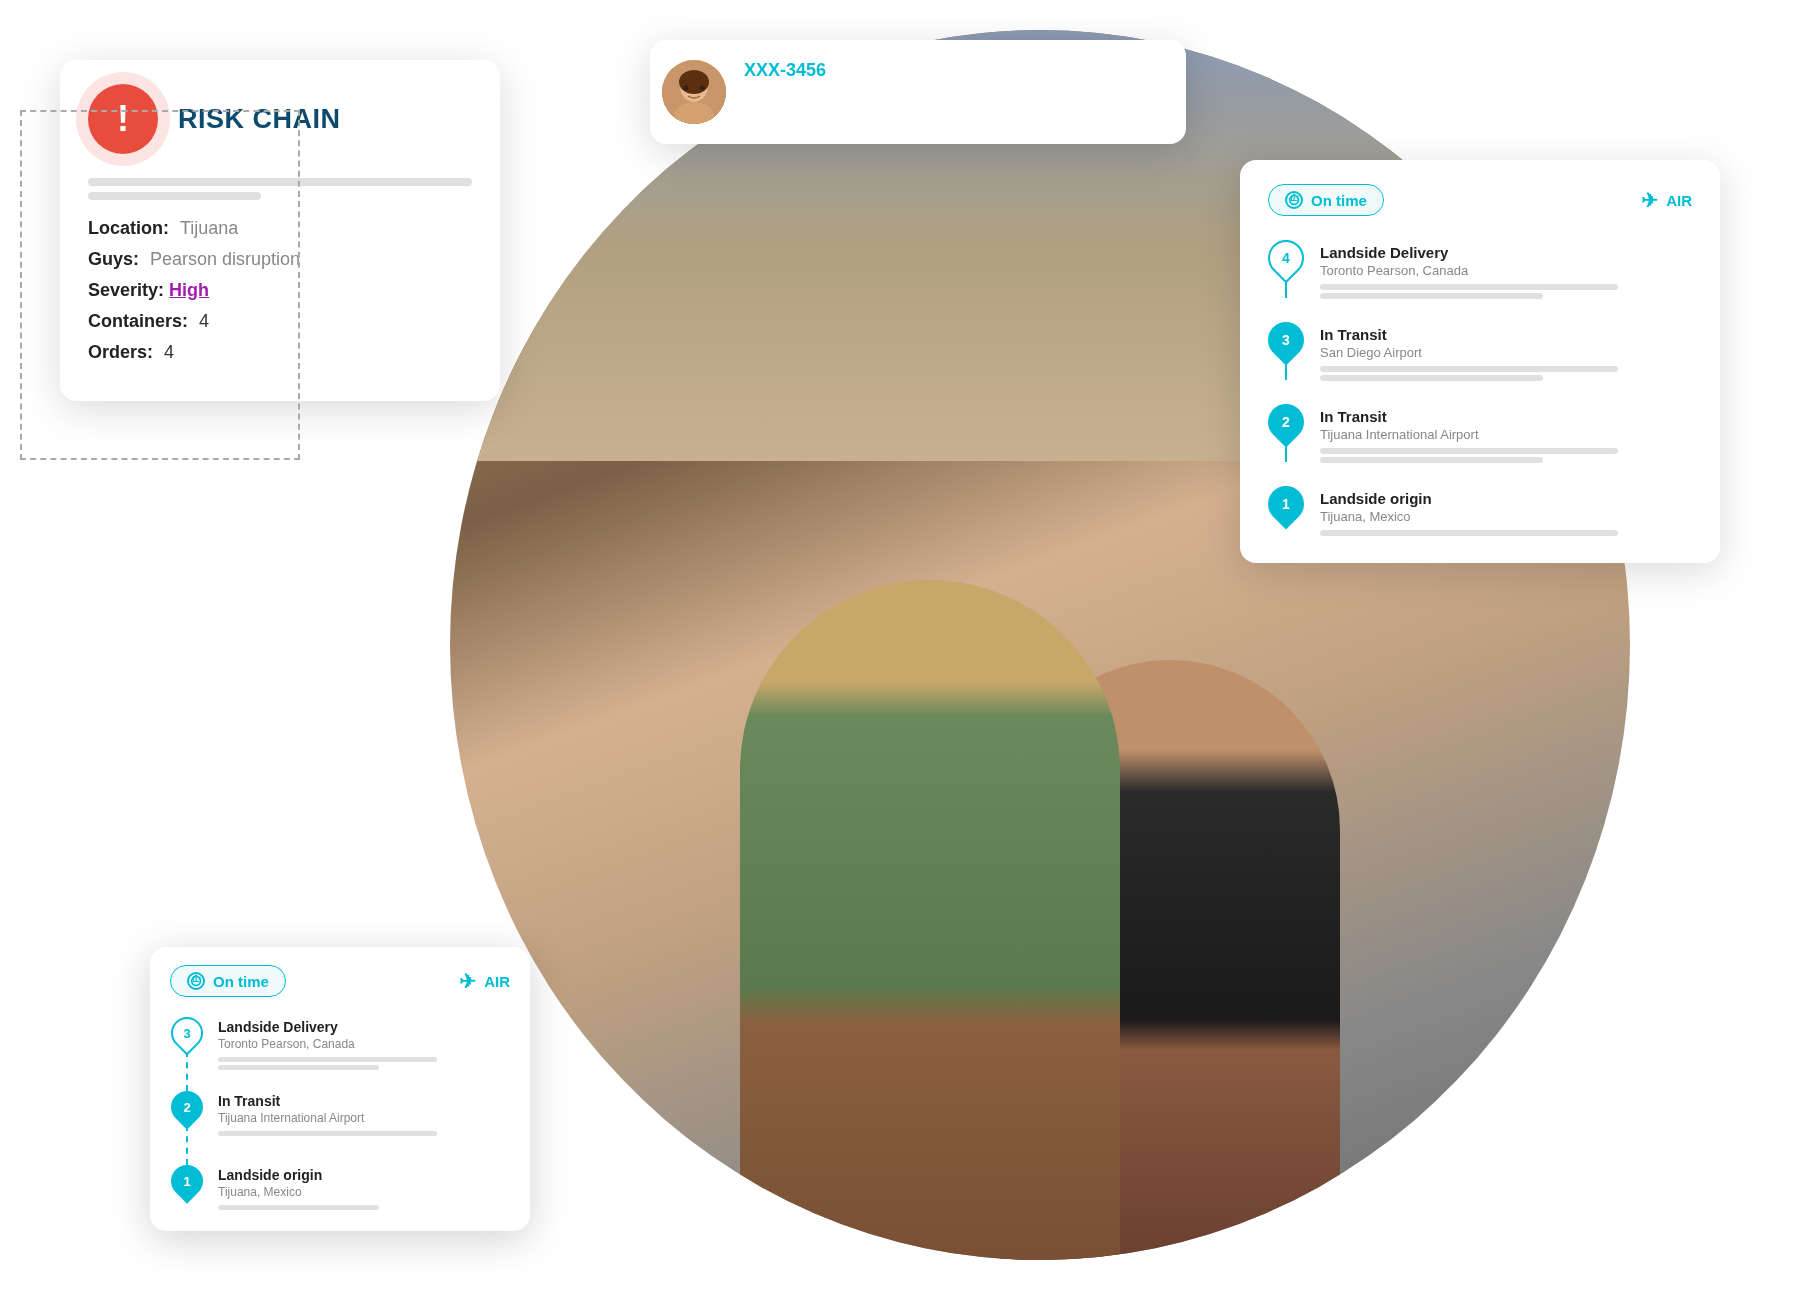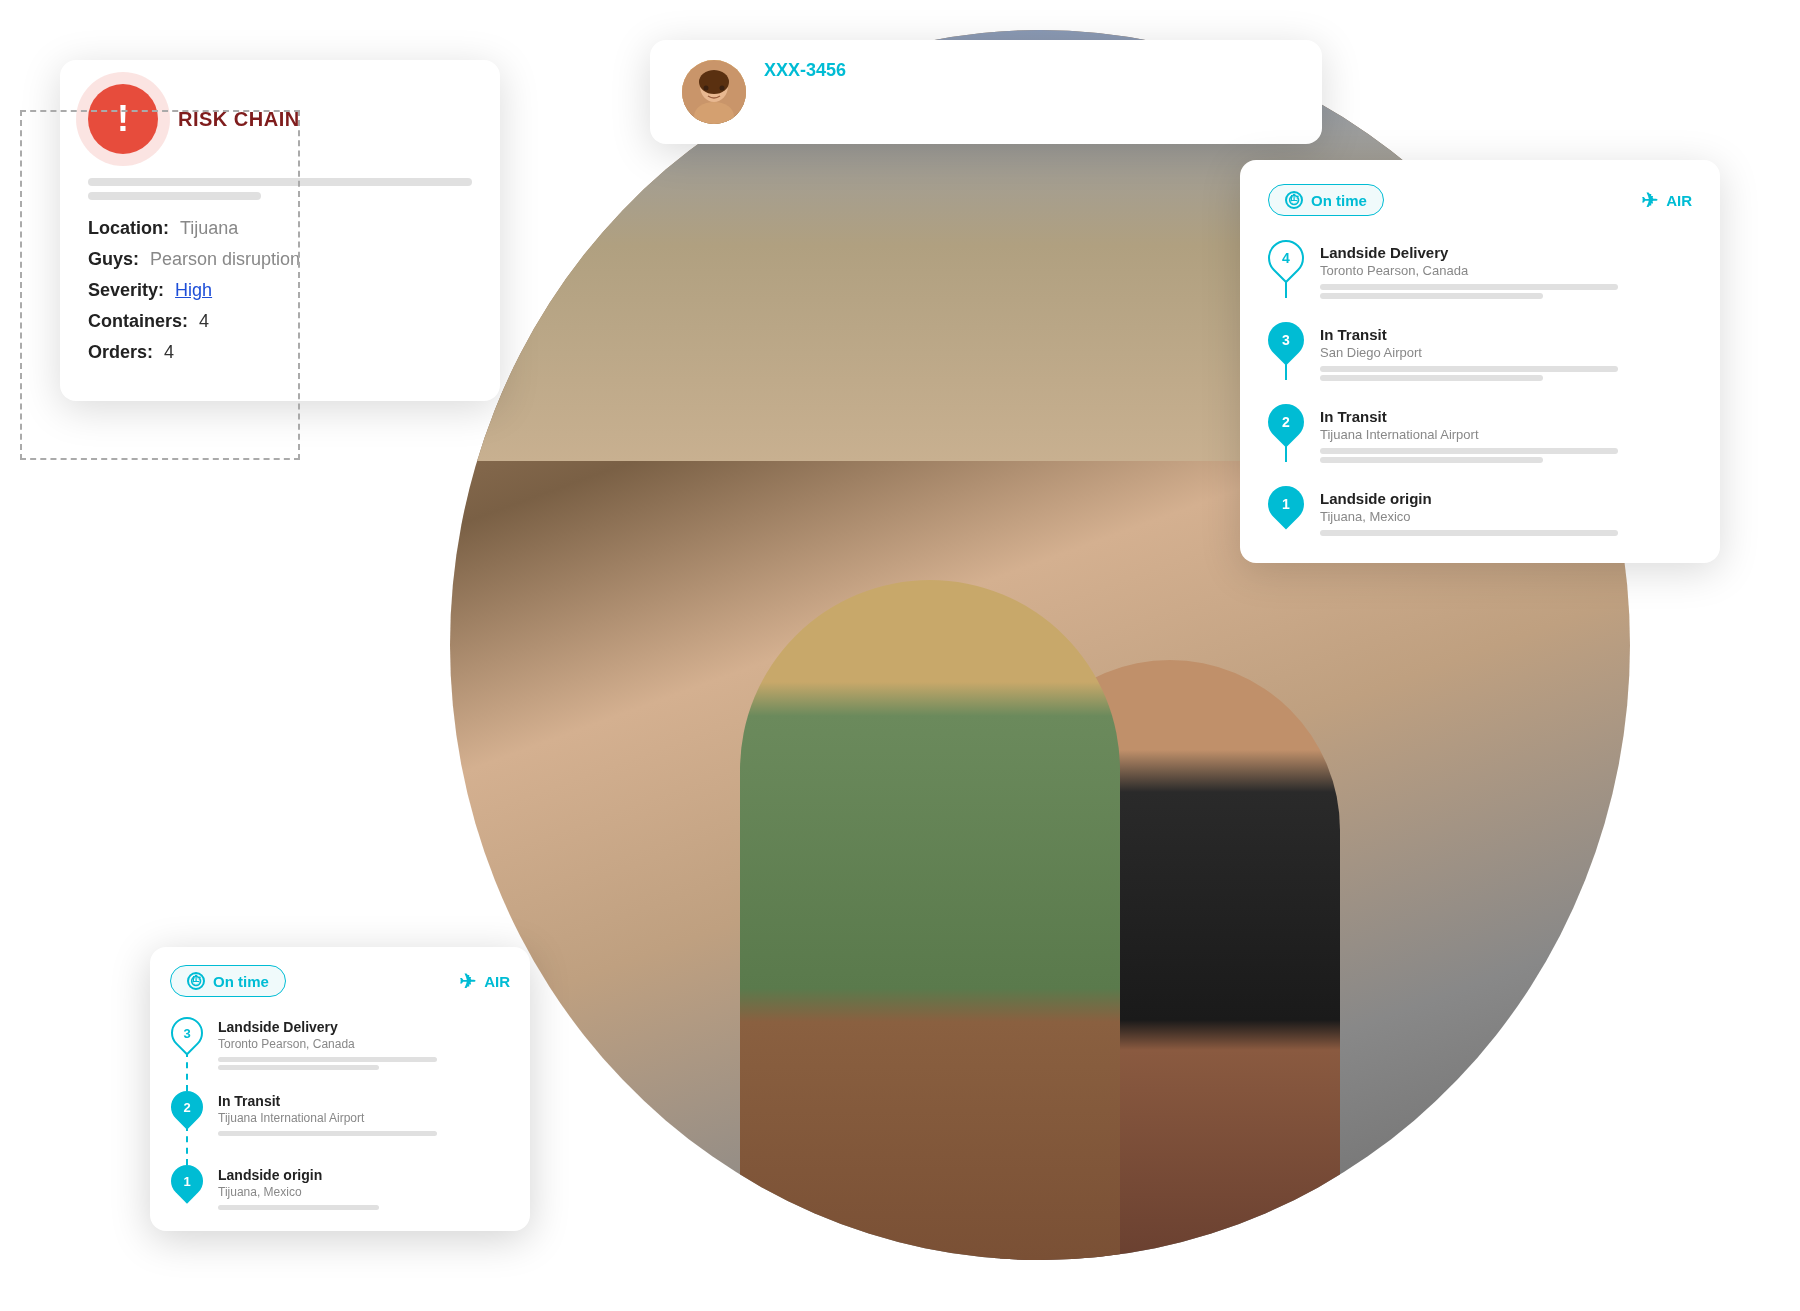--- a/index.html
+++ b/index.html
@@ -53,23 +53,23 @@
     }
 
     .risk-icon-circle span {
       color: #fff;
       font-size: 36px;
       font-weight: bold;
       line-height: 1;
     }
 
     .risk-chain-title {
-      font-size: 20px;
+      font-size: 27px;
       font-weight: 700;
-      color: #7f1d1d;
+      color: #0c4a6e;
       letter-spacing: 0.5px;
     }
 
     .risk-chain-body {
       padding: 8px 28px 28px 28px;
     }
 
     .risk-chain-lines {
       margin-bottom: 18px;
     }
@@ -93,24 +93,23 @@
       font-weight: 700;
       color: #222;
     }
 
     .risk-field .value {
       color: #888;
       margin-left: 6px;
     }
 
     .risk-field .value-red {
-      color: #1d4ed8;
-      font-weight: 400;
+      color: #a21caf;
+      font-weight: 700;
       text-decoration: underline;
-      margin-left: 6px;
     }
 
     .risk-field .value-dark {
       color: #333;
       margin-left: 6px;
     }
 
     
     .dashed-border {
       position: absolute;
@@ -122,25 +121,25 @@
       border-radius: 0;
       z-index: 5;
       pointer-events: none;
     }
 
     
     .chat-bubble {
       position: absolute;
       top: 40px;
       left: 650px;
-      width: 672px;
+      width: 536px;
       background: #fff;
       border-radius: 16px;
       box-shadow: 0 8px 40px rgba(0,0,0,0.15);
-      padding: 20px 32px;
+      padding: 20px 12px;
       z-index: 10;
       display: flex;
       align-items: flex-start;
       gap: 18px;
     }
 
     .avatar {
       width: 64px;
       height: 64px;
       border-radius: 50%;

